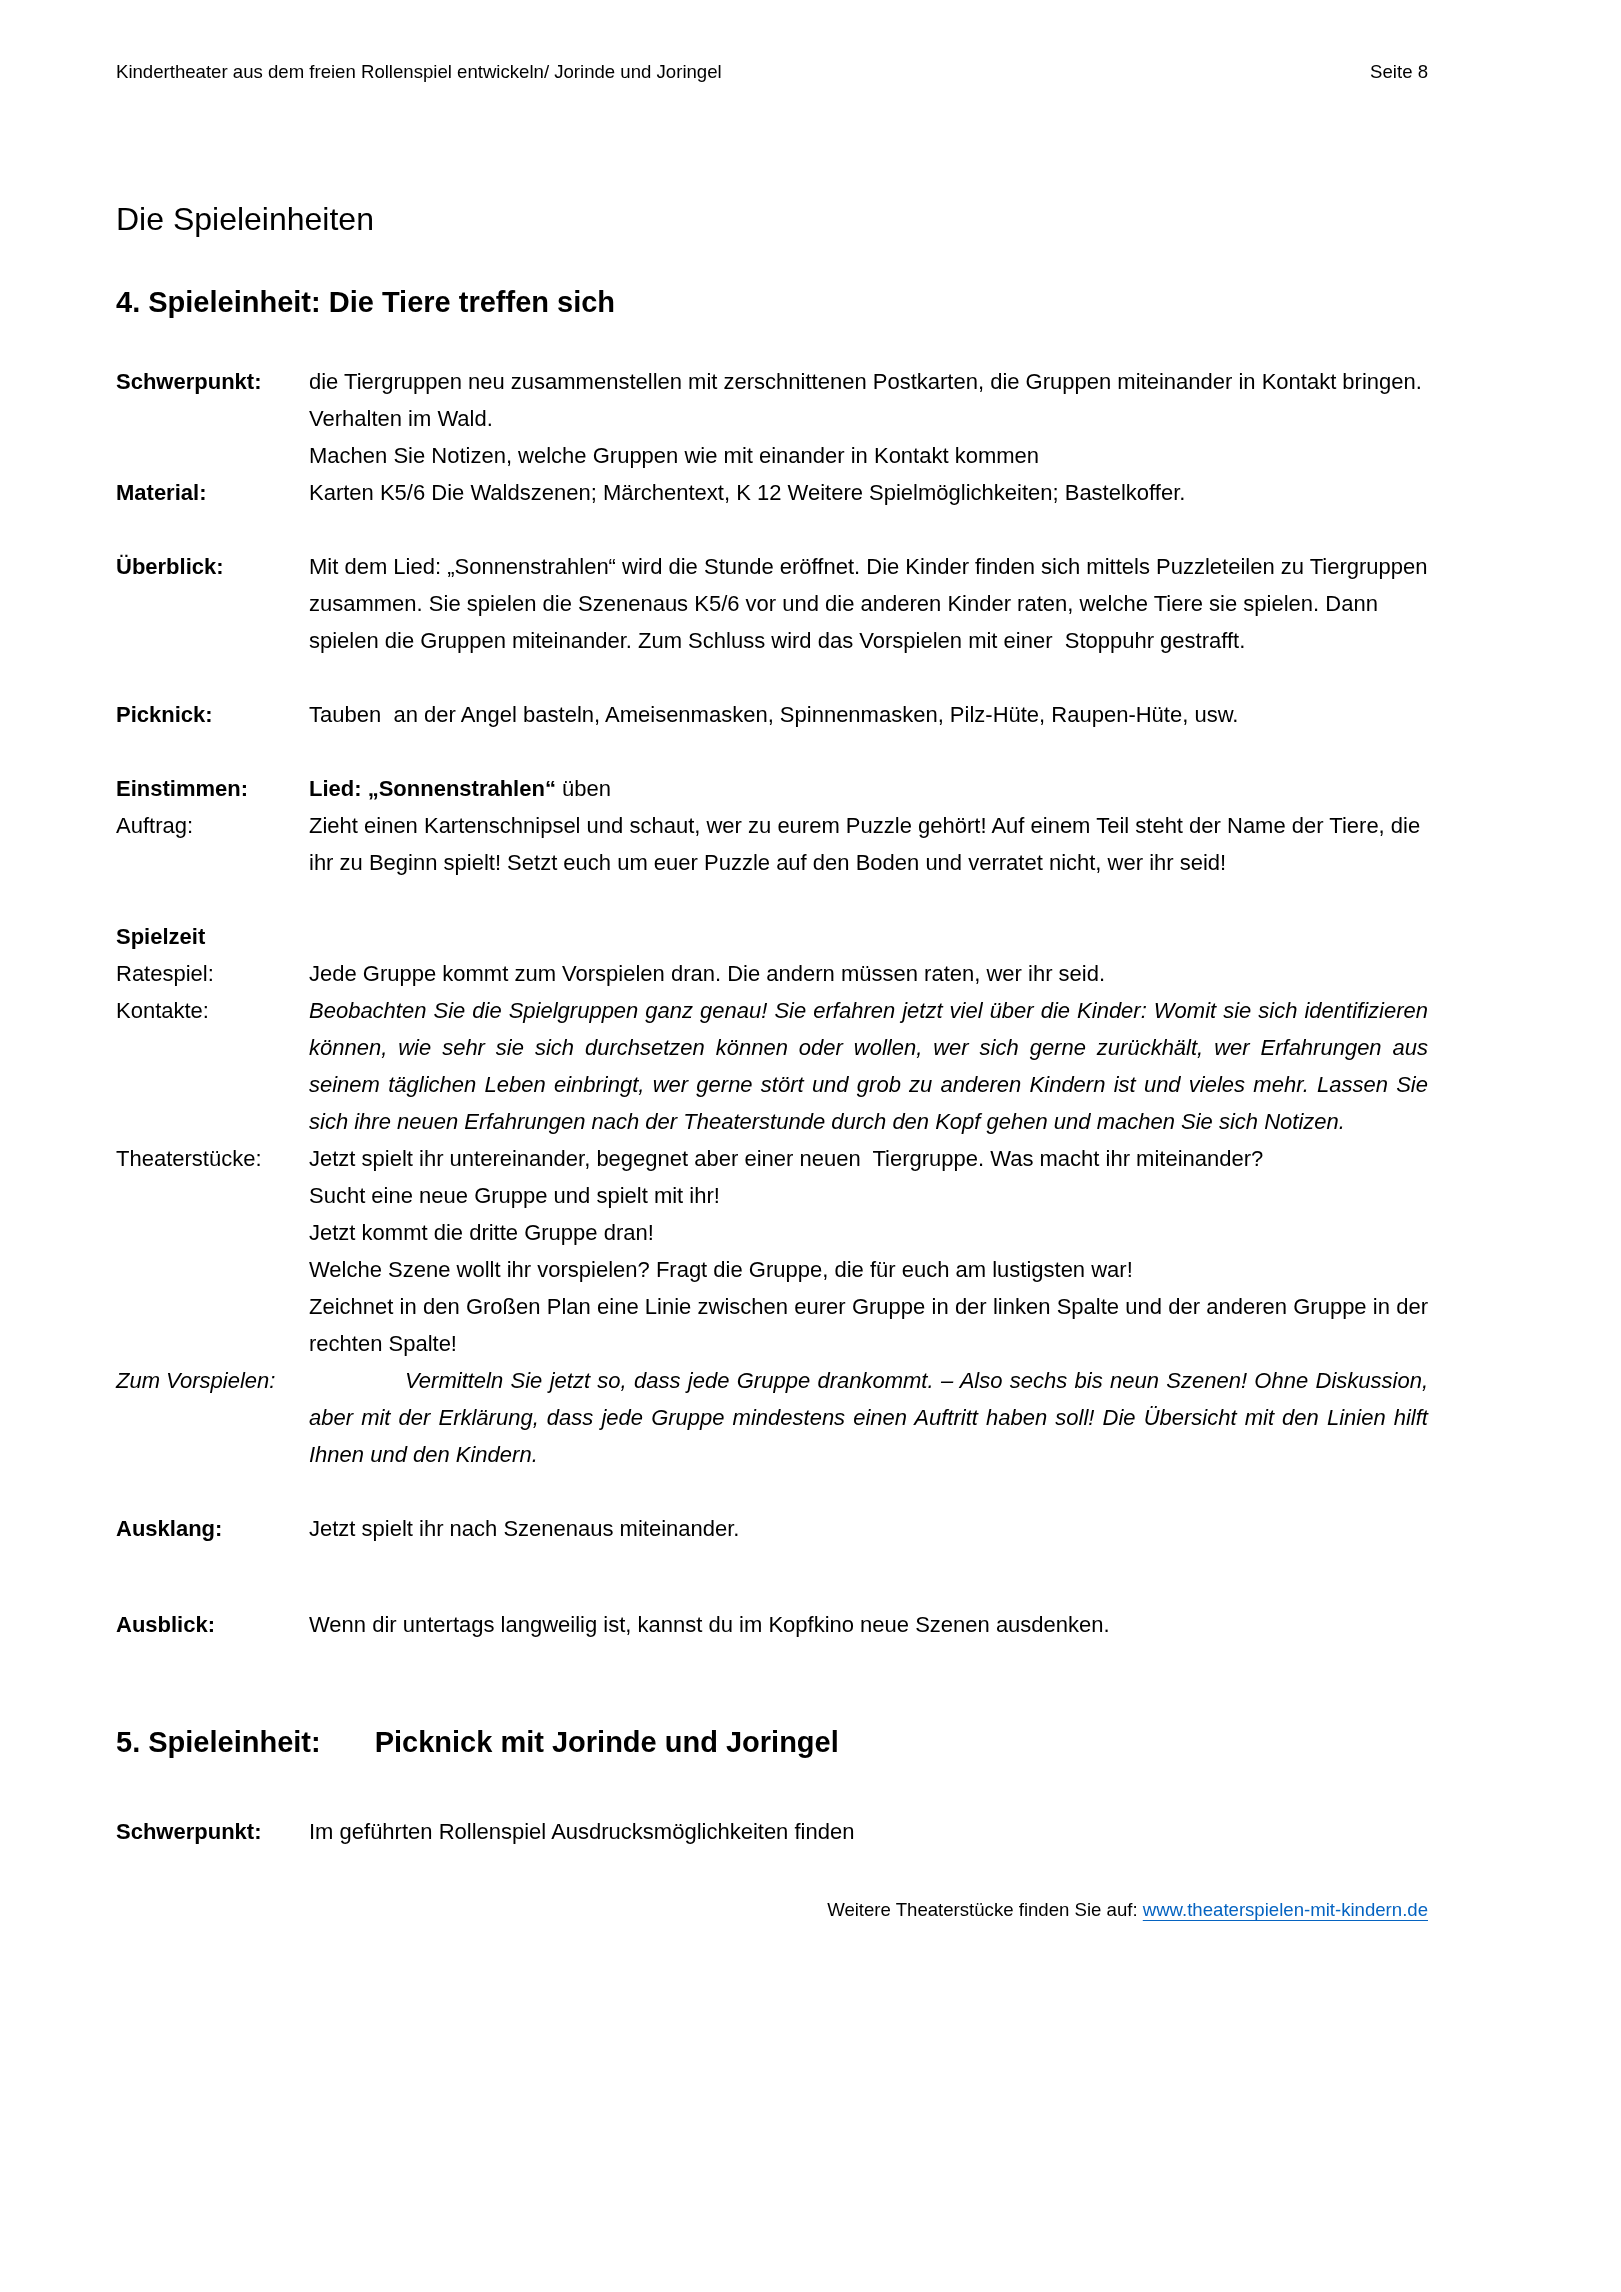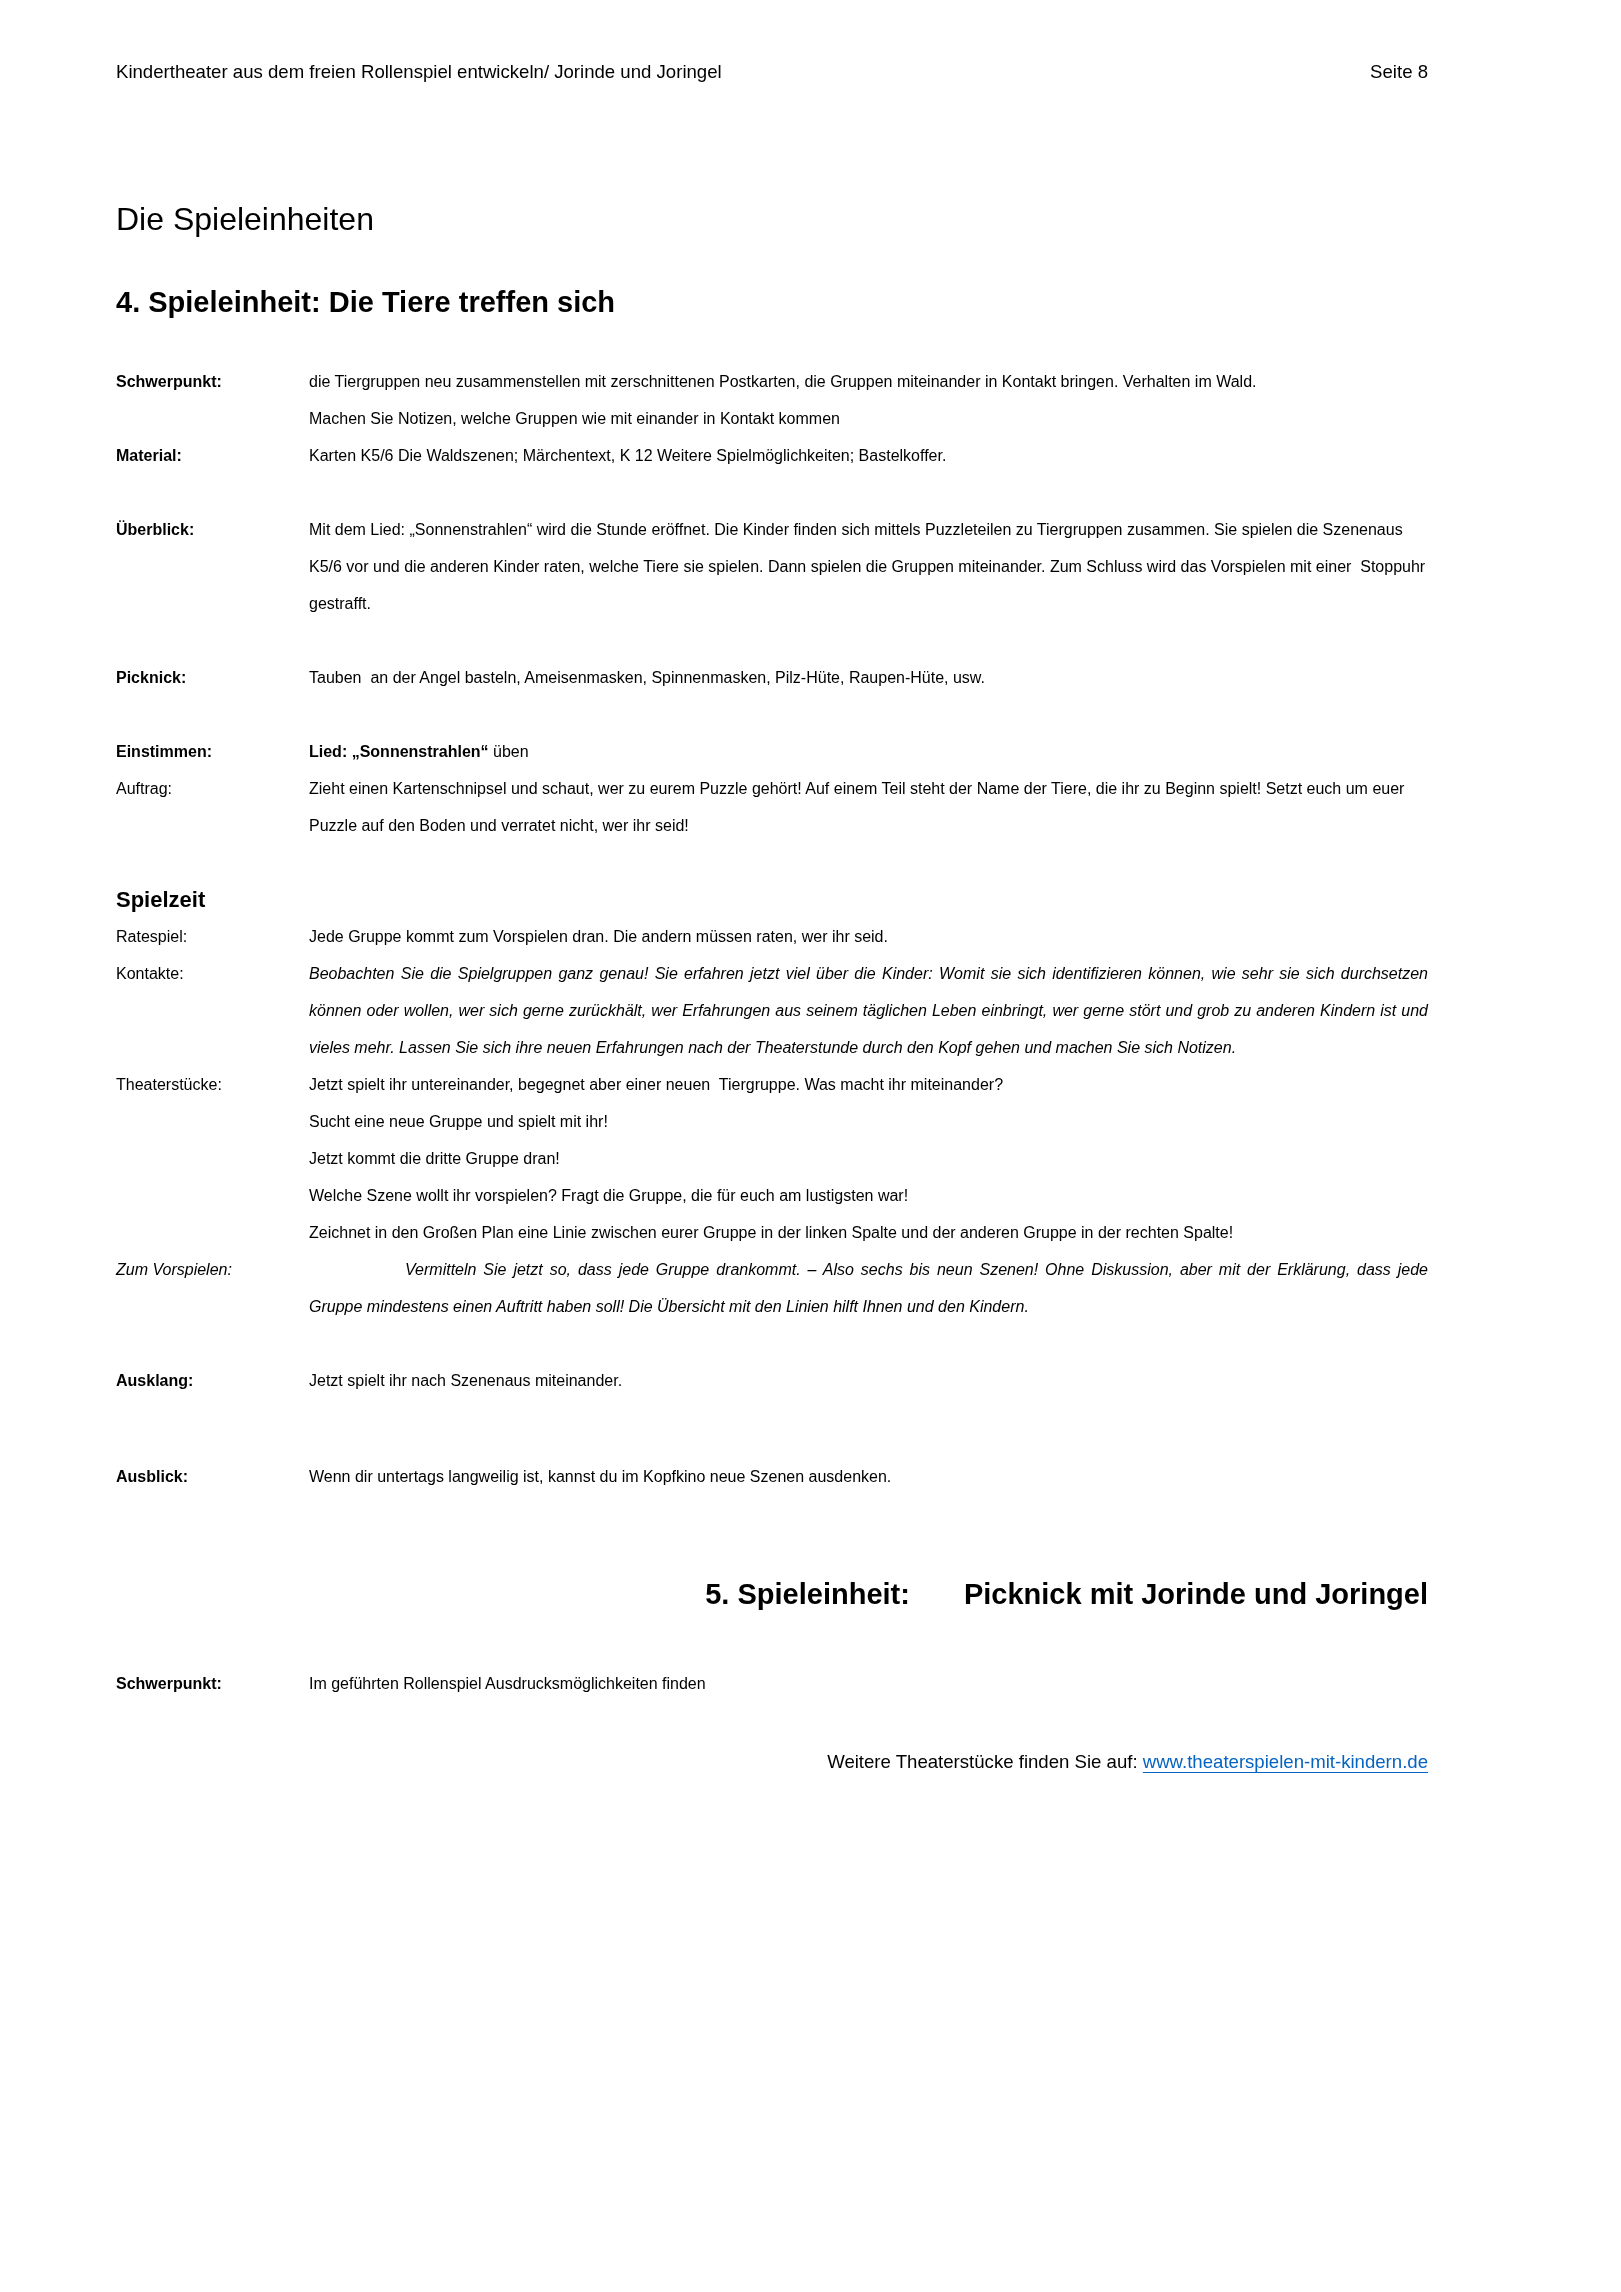--- a/index.html
+++ b/index.html
@@ -21,27 +21,27 @@
   }
   
   .h1 {
     margin: 115px 0 0 0;
     font-size: 32px; line-height: 39px; font-weight: 400;
   }
   .h2 {
     margin: 44px 0 0 0;
     font-size: 29px; line-height: 39px; font-weight: 700;
   }
-  .h2.unit5 { margin-top: 80px; text-align: right; }
+  .h2.unit5 { margin-top: 80px; }
   .h2 .tabgap { display: inline-block; width: 54px; }
   
   .row {
     display: grid;
     grid-template-columns: 193px 1fr;
-    font-size: 16px; line-height: 37px;
+    font-size: 22px; line-height: 37px;
     margin: 0;
   }
   .row.first { margin-top: 41px; }
   .row.gap   { margin-top: 37px; }
   .row.gap-lg{ margin-top: 59px; }
   .row.unit5row { margin-top: 51px; }
   .lbl { font-weight: 400; white-space: nowrap; }
   .lbl.bold { font-weight: 700; }
   .lbl.italic { font-style: italic; }
   .content p { margin: 0; white-space: pre-wrap; }

